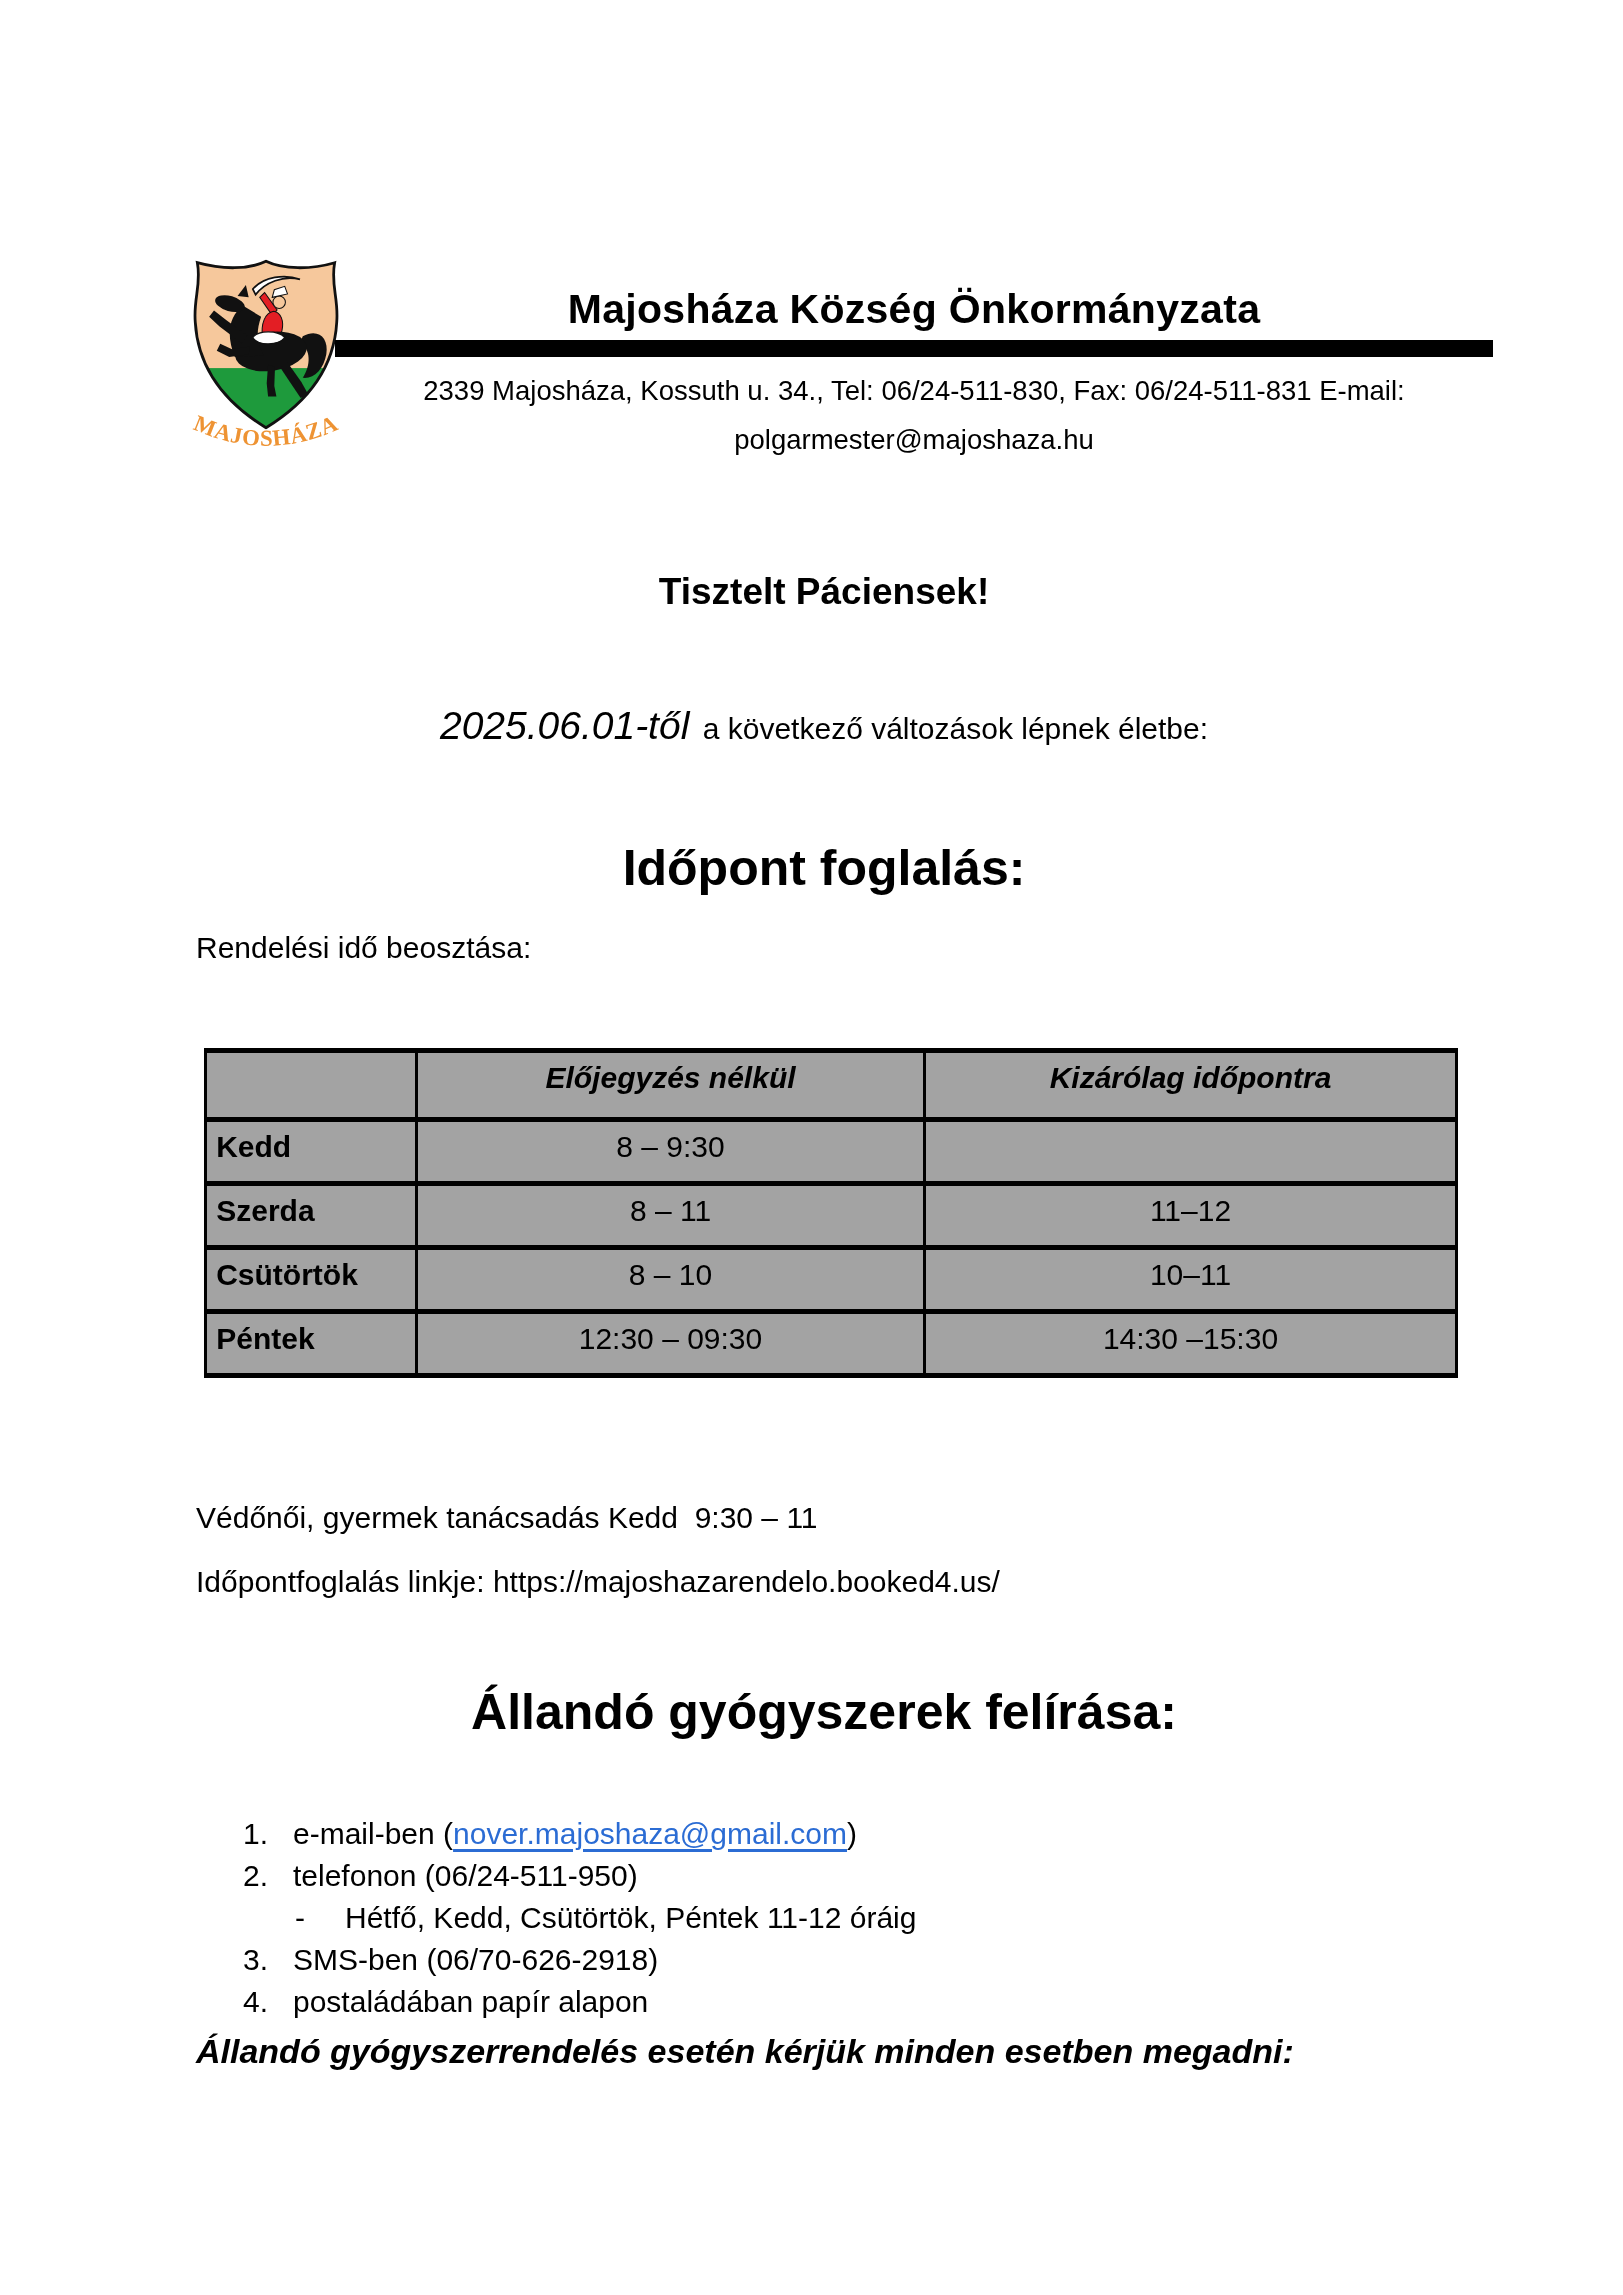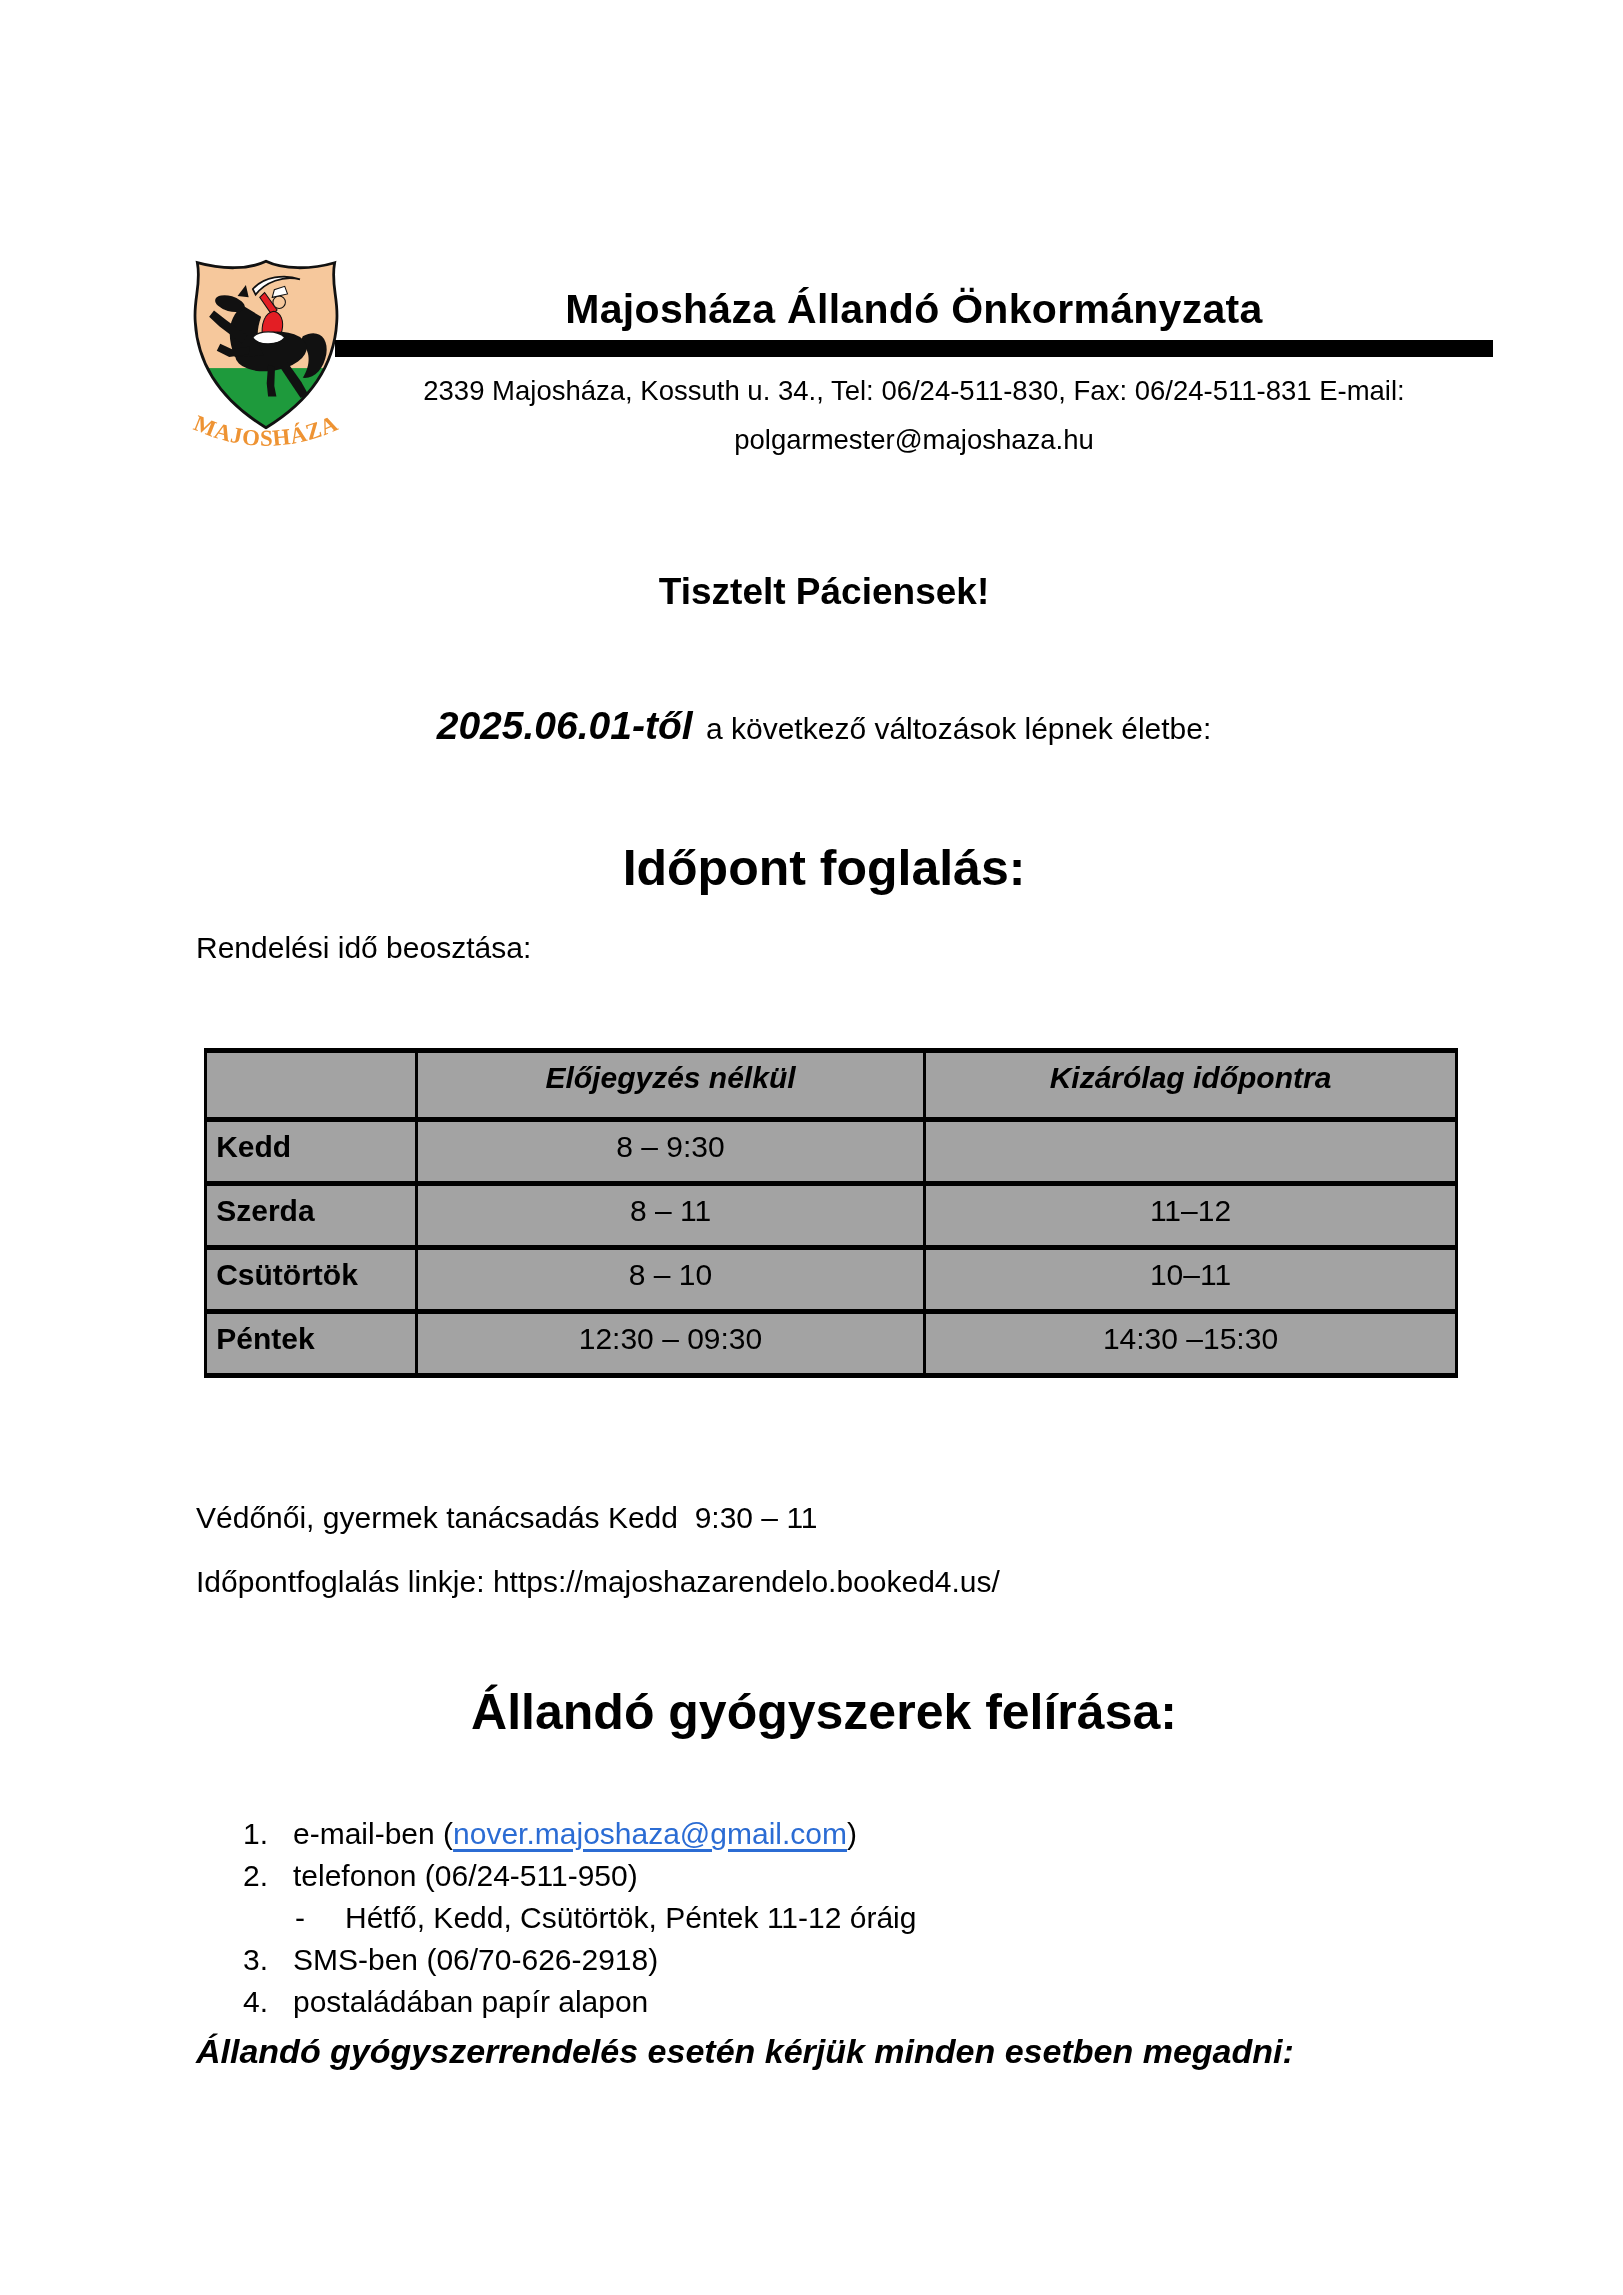--- a/index.html
+++ b/index.html
@@ -27,21 +27,21 @@
     fill:var(--logo-orange);font-size:33px;letter-spacing:1px;}
   .header-text{position:absolute;left:335px;top:287px;width:1158px;text-align:center;}
   .header-title{font-size:41px;font-weight:bold;line-height:1.1;letter-spacing:0.3px;}
   .header-bar{height:17px;background:var(--bar-color);margin-top:7.9px;}
   .addr{font-size:27.5px;line-height:1.2;margin-top:17px;}
   .addr2{margin-top:15.7px;}
   
   .centered{position:absolute;left:196px;width:1256px;text-align:center;}
   .salutation{top:571px;font-size:37px;font-weight:bold;}
   .dateline{top:704px;}
-  .date-big{font-size:39px;font-weight:bold;font-style:italic;}
+  .date-big{font-size:39px;font-weight:normal;font-style:italic;}
   .date-rest{font-size:30px;margin-left:10.5px;}
   .h1{font-size:50px;font-weight:bold;line-height:1;}
   .h1-booking{top:843px;}
   .h1-rx{top:1687px;}
   .leftline{position:absolute;left:196px;font-size:30px;}
   .intro{top:931px;}
   .nurse{top:1501px;}
   .linkline{top:1565px;}
   .plain-url{color:var(--ink);text-decoration:none;}
   
@@ -116,21 +116,21 @@
 
       <path d="M96,122 C104,111 132,111 142,122 C133,133 104,135 96,122 Z" fill="#ffffff" stroke="#111" stroke-width="1.5"></path>
     </g>
     <path id="lg-arc" d="M 14,256 Q 115,300 216,256" fill="none"></path>
     <text class="logo-arc-text">
       <textPath href="#lg-arc" startOffset="50%" text-anchor="middle">MAJOSHÁZA</textPath>
     </text>
   </svg>
 
   <div class="header-text">
-    <div class="header-title">Majosháza Állandó Önkormányzata</div>
+    <div class="header-title">Majosháza Község Önkormányzata</div>
     <div class="header-bar"></div>
     <div class="addr">2339 Majosháza, Kossuth u. 34., Tel: 06/24-511-830, Fax: 06/24-511-831 E-mail:</div>
     <div class="addr addr2">polgarmester@majoshaza.hu</div>
   </div>
 
   <div class="centered salutation">Tisztelt Páciensek!</div>
 
   <div class="centered dateline">
     <span class="date-big">2025.06.01-től</span>
     <span class="date-rest">a következő változások lépnek életbe:</span>

